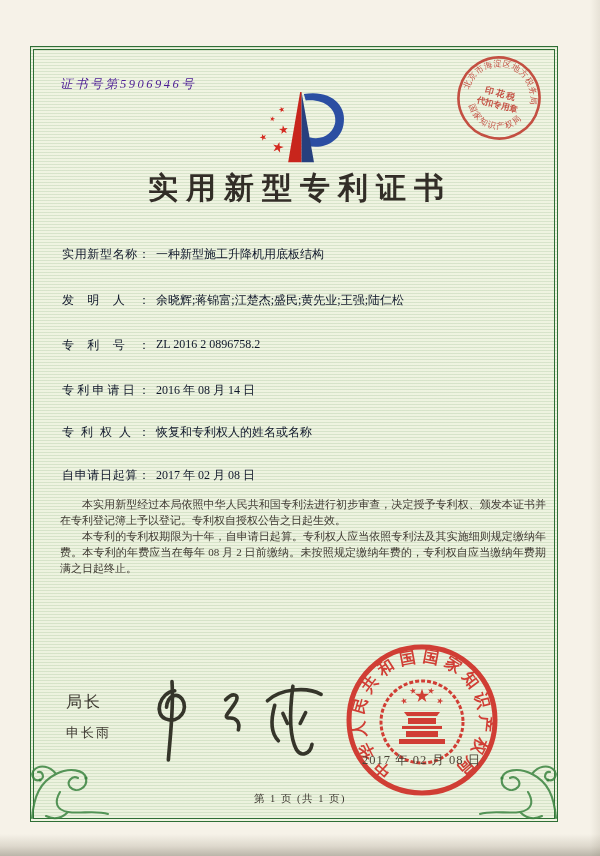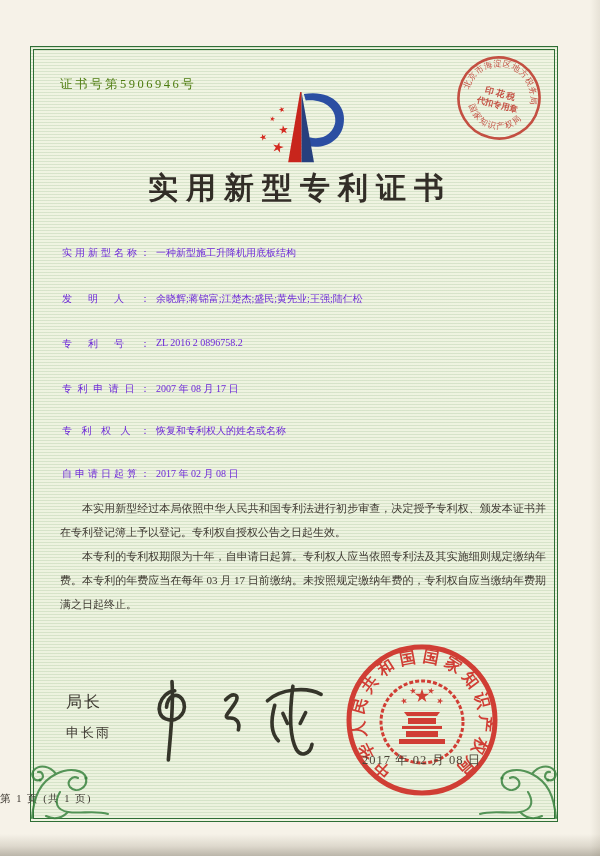--- a/index.html
+++ b/index.html
@@ -12,44 +12,44 @@
   .edge-shadow-r{position:absolute;top:0;right:0;bottom:0;width:10px;
        background:linear-gradient(90deg,rgba(0,0,0,0),rgba(120,110,90,.12));}
   
   .frame{position:absolute;left:30px;top:46px;width:528px;height:776px;
        border:4px double #2e6e35;box-sizing:border-box;
        background:
          repeating-linear-gradient(180deg, rgba(120,165,110,.20) 0px, rgba(120,165,110,.20) 1px, rgba(255,255,255,0) 1px, rgba(255,255,255,0) 3px),
          linear-gradient(180deg,#f0f4e2,#ecf2de);}
   .content{position:absolute;left:0;top:0;width:600px;height:856px;}
 
-  .cert-no{position:absolute;left:60px;top:76px;font-size:12.5px;letter-spacing:2.5px;color:#4d7c0f;}
+  .cert-no{position:absolute;left:60px;top:76px;font-size:12.5px;letter-spacing:2.5px;color:#4c1d95;font-style:italic;}
   .logo{position:absolute;left:242px;top:88px;}
   .title{position:absolute;left:0;top:168px;width:600px;text-align:center;
        font-size:30px;font-weight:bold;letter-spacing:8px;color:#322d27;}
 
   .fields{position:absolute;left:62px;top:0;width:486px;}
-  .frow{position:absolute;left:0;font-size:10px;white-space:nowrap;color:#6d28d9;}
+  .frow{position:absolute;left:0;font-size:12px;white-space:nowrap;color:#0f172a;}
   .flabel{display:inline-block;width:88px;text-align:justify;text-align-last:justify;vertical-align:top;}
   .fvalue{margin-left:6px;}
 
   .paras{position:absolute;left:60px;top:496px;width:486px;font-size:11px;
-       line-height:24px;text-align:justify;color:#3f3a32;}
+       line-height:16px;text-align:justify;color:#3f3a32;}
   .paras p{margin:0;text-indent:2em;}
 
   .director-title{position:absolute;left:66px;top:692px;font-size:16px;letter-spacing:2px;}
   .director-name{position:absolute;left:66px;top:724px;font-size:13px;letter-spacing:2px;}
   .sig{position:absolute;left:142px;top:668px;}
 
   .seal{position:absolute;left:344px;top:642px;opacity:.92;}
   .seal-date{position:absolute;left:362px;top:752px;font-size:12.5px;letter-spacing:1px;
        color:#4c4539;z-index:6;}
   .tax-stamp{position:absolute;left:455px;top:54px;transform:rotate(14deg);opacity:.88;}
 
-  .footer{position:absolute;left:0;top:792px;width:600px;
+  .footer{position:absolute;left:0;top:792px;width:600px;text-align:center;
        font-size:10.5px;letter-spacing:1.5px;color:#3d3831;}
 
   .orn{position:absolute;z-index:3;}
   .orn-l{left:26px;top:748px;}
   .orn-r{left:478px;top:748px;transform:scaleX(-1);}
 
   svg text{font-family:"Liberation Serif","DejaVu Serif",serif;}
 </style>
 </head>
 <body>
@@ -109,33 +109,33 @@
       <div class="frow" style="top:246px">
         <span class="flabel">实用新型名称：</span><span class="fvalue">一种新型施工升降机用底板结构</span>
       </div>
       <div class="frow" style="top:292px">
         <span class="flabel">发明人：</span><span class="fvalue">余晓辉;蒋锦富;江楚杰;盛民;黄先业;王强;陆仁松</span>
       </div>
       <div class="frow" style="top:337px">
         <span class="flabel">专利号：</span><span class="fvalue">ZL 2016 2 0896758.2</span>
       </div>
       <div class="frow" style="top:382px">
-        <span class="flabel">专利申请日：</span><span class="fvalue">2007 年 08 月 17 日</span>
+        <span class="flabel">专利申请日：</span><span class="fvalue">2016 年 08 月 14 日</span>
       </div>
       <div class="frow" style="top:424px">
         <span class="flabel">专利权人：</span><span class="fvalue">恢复和专利权人的姓名或名称</span>
       </div>
       <div class="frow" style="top:467px">
         <span class="flabel">自申请日起算：</span><span class="fvalue">2017 年 02 月 08 日</span>
       </div>
     </div>
 
     <div class="paras">
       <p>本实用新型经过本局依照中华人民共和国专利法进行初步审查，决定授予专利权、颁发本证书并在专利登记簿上予以登记。专利权自授权公告之日起生效。</p>
-      <p>本专利的专利权期限为十年，自申请日起算。专利权人应当依照专利法及其实施细则规定缴纳年费。本专利的年费应当在每年 03 月 17 日前缴纳。未按照规定缴纳年费的，专利权自应当缴纳年费期满之日起终止。</p>
+      <p>本专利的专利权期限为十年，自申请日起算。专利权人应当依照专利法及其实施细则规定缴纳年费。本专利的年费应当在每年 08 月 2 日前缴纳。未按照规定缴纳年费的，专利权自应当缴纳年费期满之日起终止。</p>
     </div>
 
     <div class="director-title">局长</div>
     <div class="director-name">申长雨</div>
 
     <svg class="sig" width="200" height="100" viewBox="0 0 220 100">
       <g fill="none" stroke="#35352a" stroke-width="4" stroke-linecap="round" stroke-linejoin="round">
         <path d="M36,20 C19,22 13,46 26,51 C41,57 52,40 44,29 C38,21 28,26 27,38"></path>
         <path d="M33,10 C35,40 31,70 29,96"></path>
         <path d="M92,30 C100,21 109,24 102,34 C95,45 88,50 97,50 C104,50 108,55 106,63"></path>

